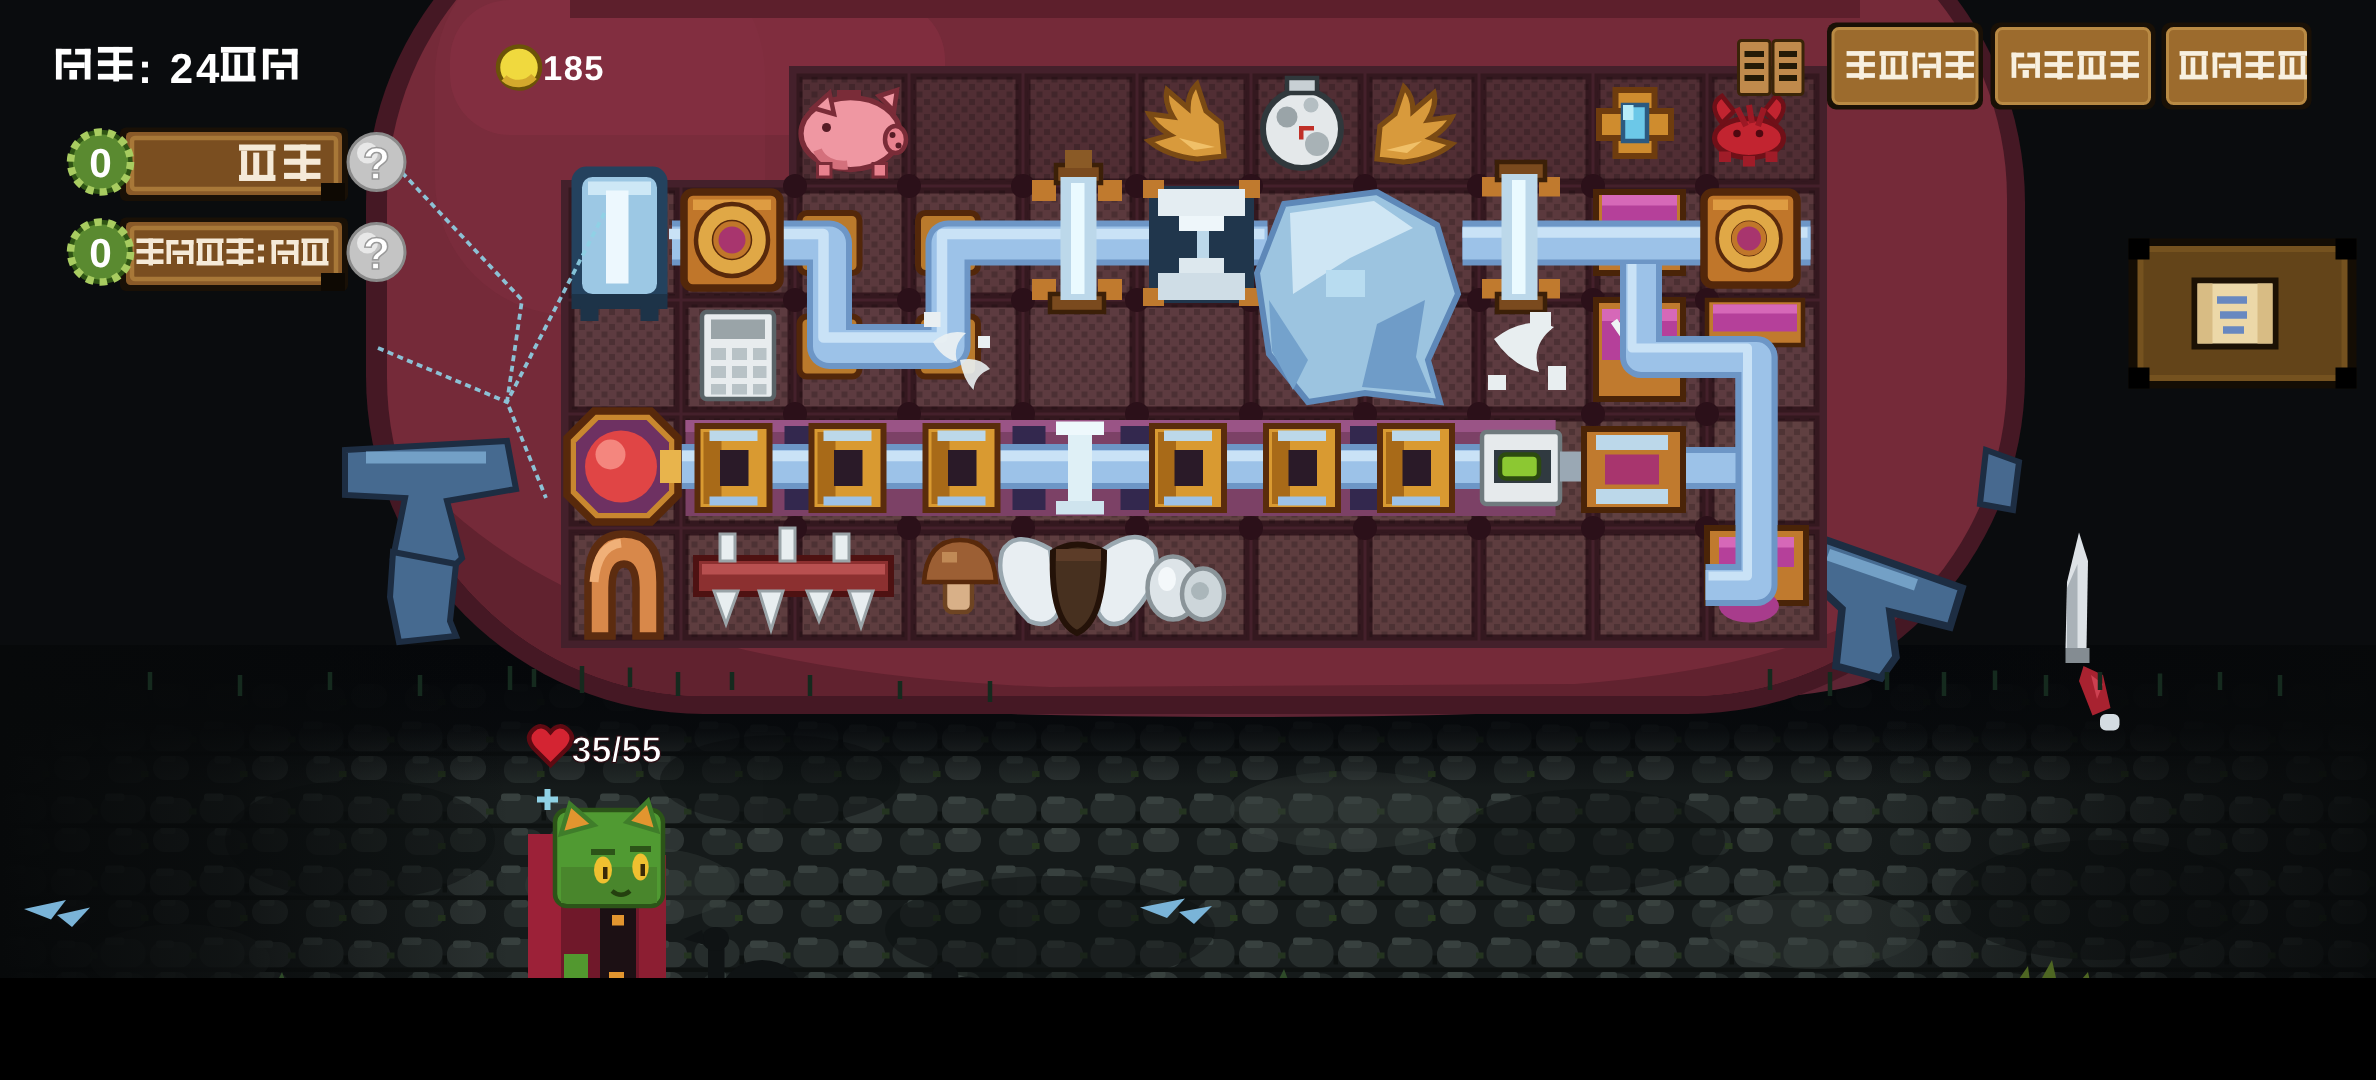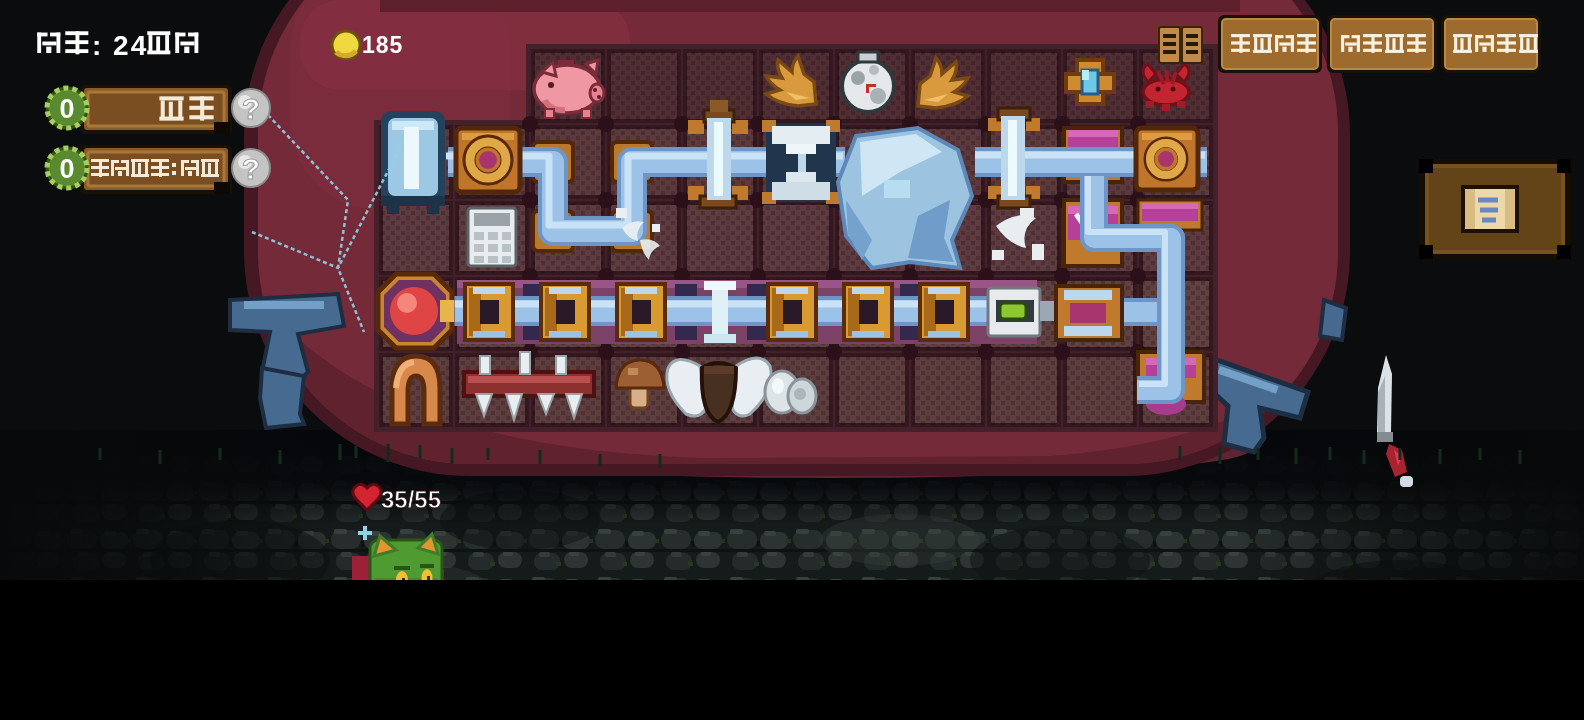--- a/index.html
+++ b/index.html
@@ -1,16 +1,16 @@
 <!DOCTYPE html>
 <html><head>
 <meta charset="utf-8">
 <style>
 html,body{margin:0;padding:0;background:#000;}
-#stage{position:relative;width:1584px;height:580px;overflow:hidden;background:#0a0c0e;font-family:"Liberation Sans",sans-serif;}
+#stage{position:relative;width:1584px;height:652px;overflow:hidden;background:#0a0c0e;font-family:"Liberation Sans",sans-serif;}
 svg{display:block}
 </style>
 </head>
 <body>
 <div id="stage">
 <svg width="1584" height="720" viewBox="0 0 1584 720">
 <defs>
 <pattern id="dots" width="10" height="10" patternUnits="userSpaceOnUse">
 <rect width="10" height="10" fill="none"></rect>
 <rect x="1" y="1" width="4" height="4" fill="#000" opacity="0.18"></rect>

